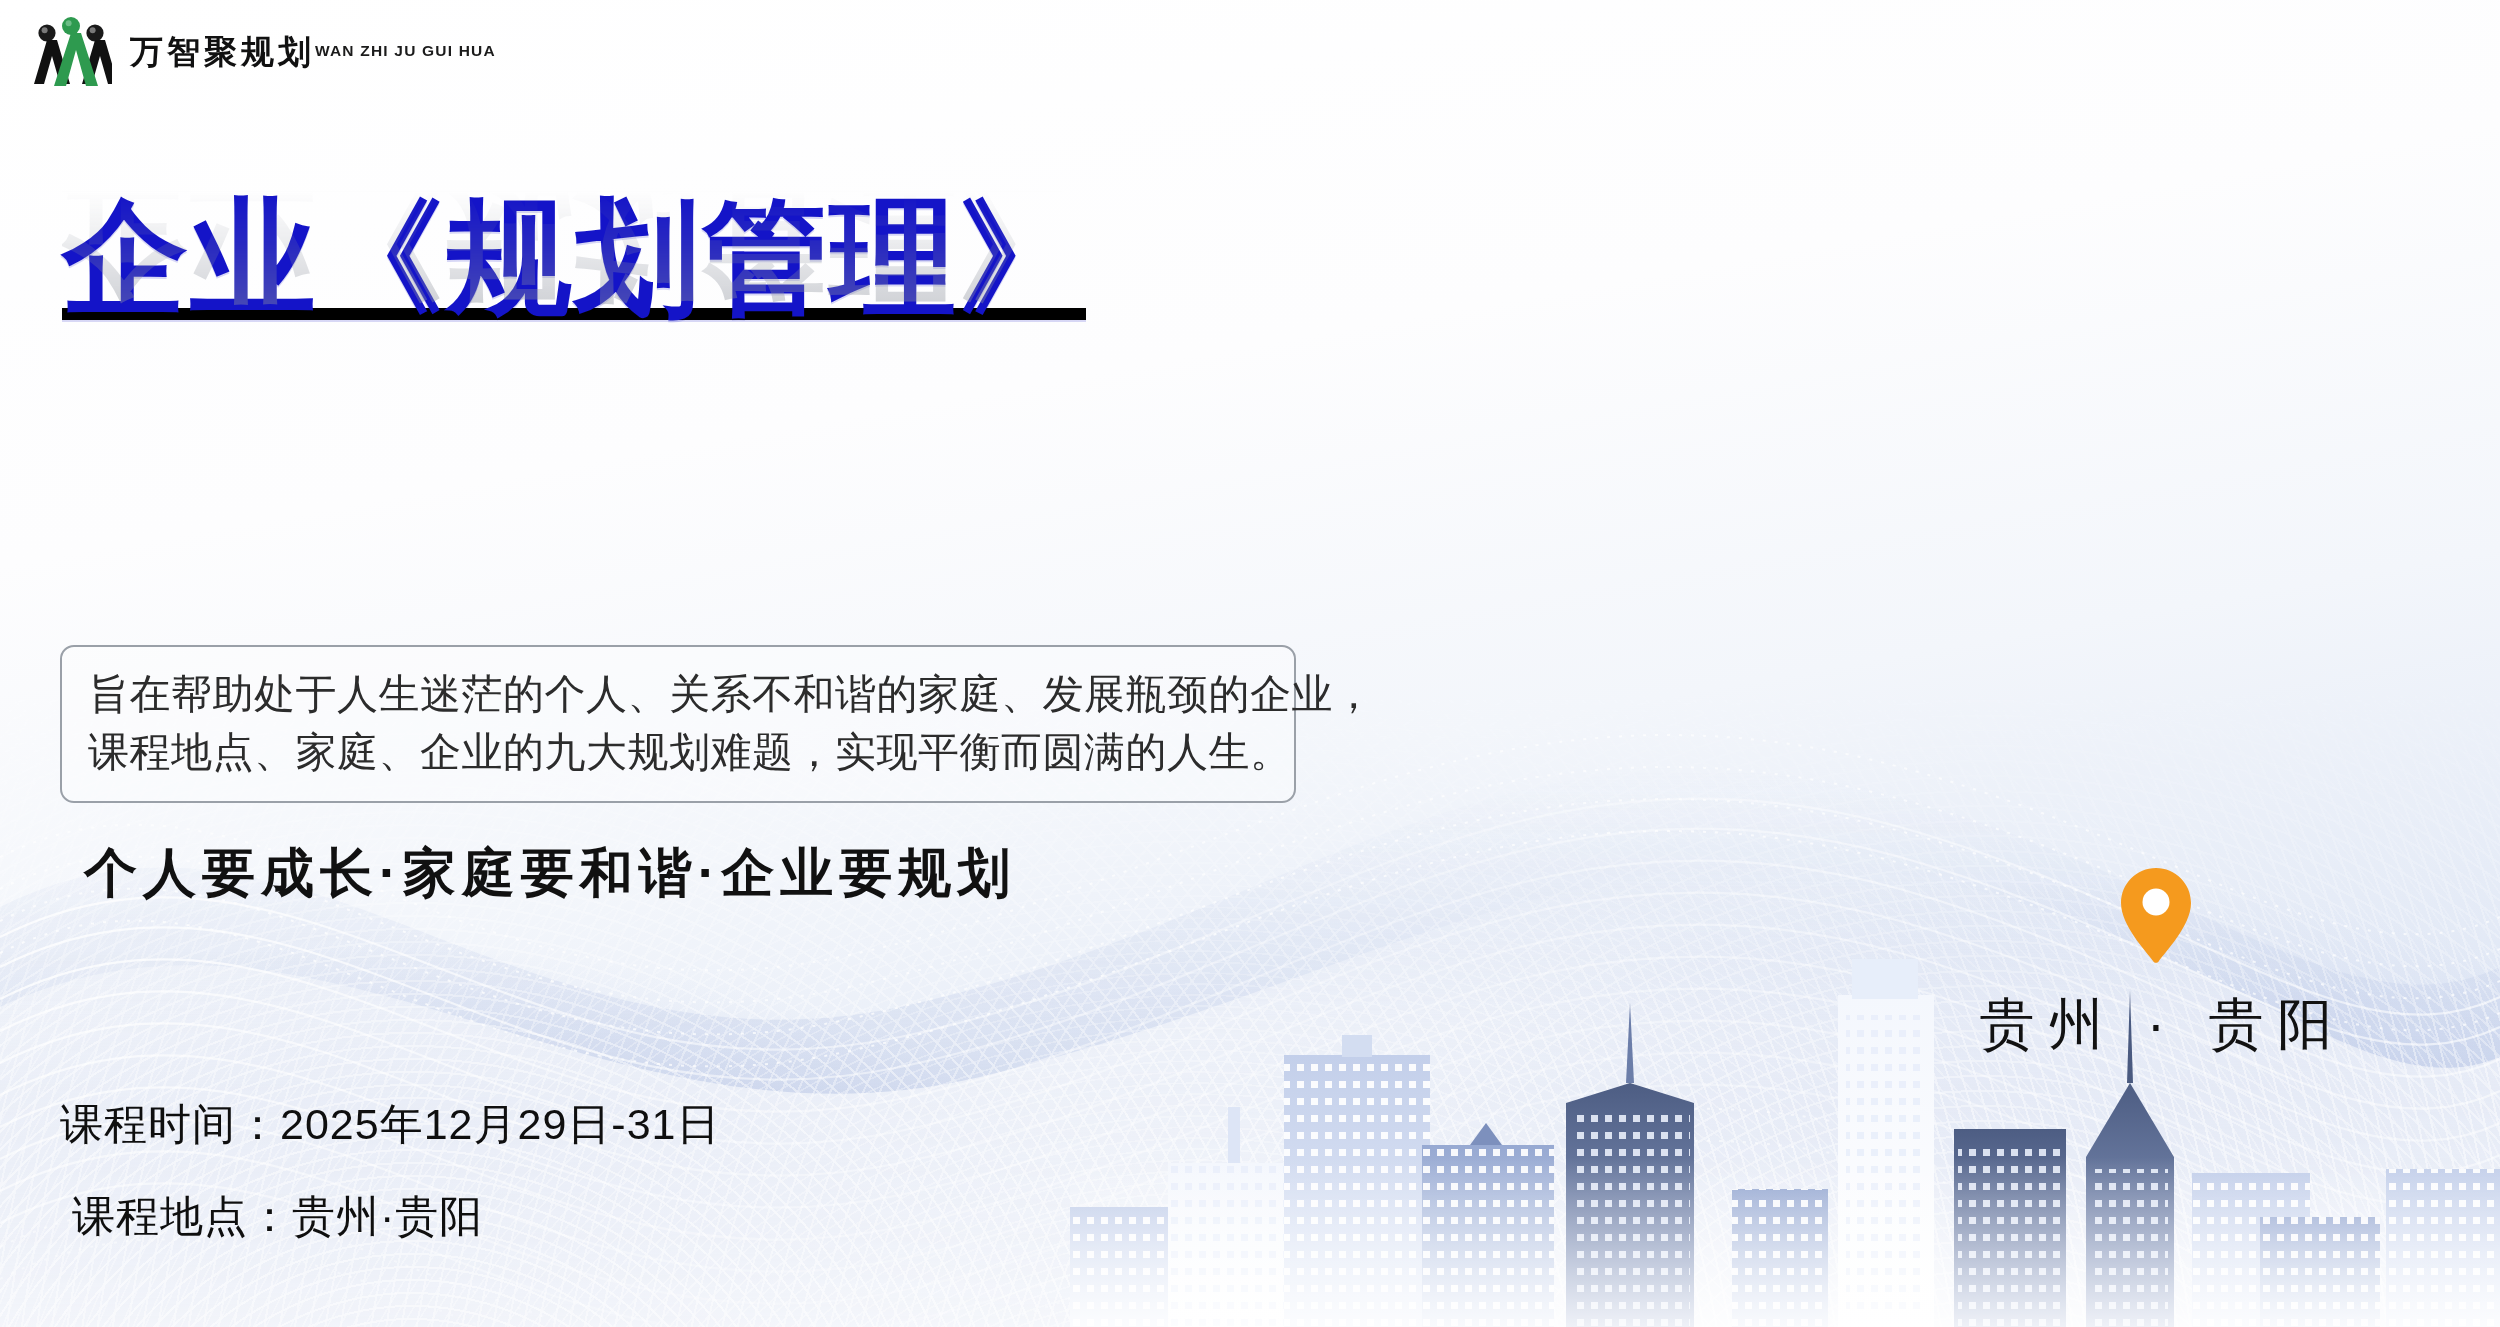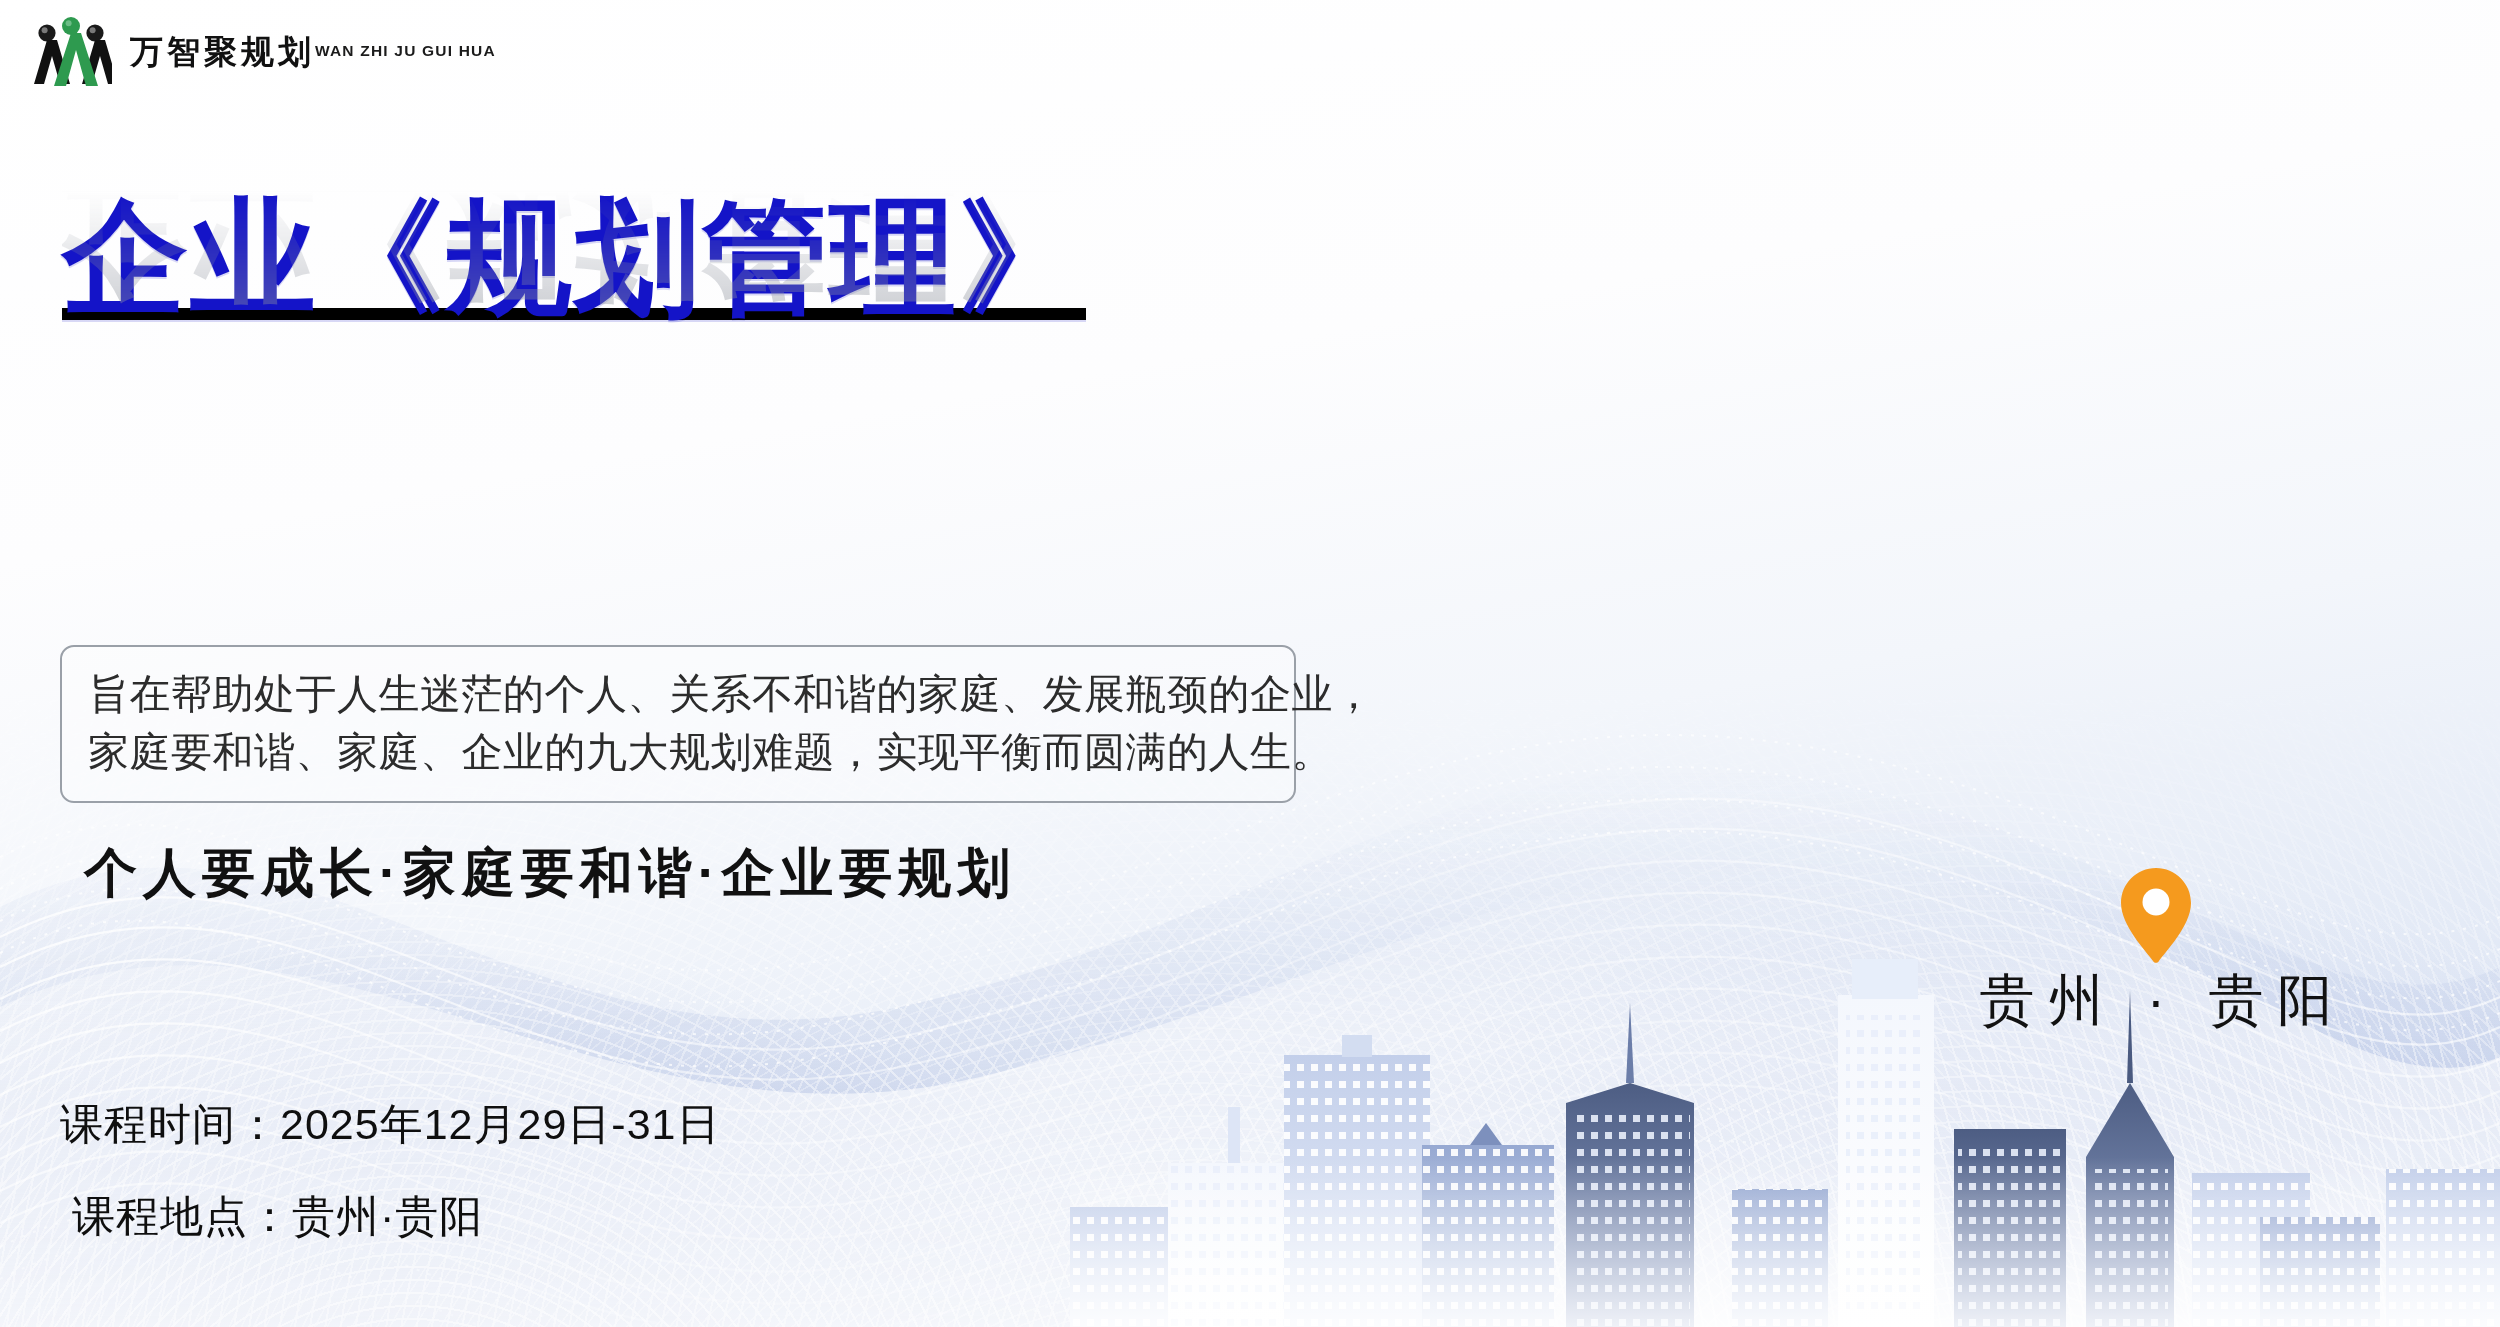--- a/index.html
+++ b/index.html
@@ -83,20 +83,21 @@
   
   .slogan{
     position:absolute;left:84px;top:838px;
     font-size:53px;font-weight:700;color:#111;letter-spacing:6px;white-space:nowrap;
   }
 
   
   .loc-cluster{position:absolute;left:1946px;top:866px;width:420px;text-align:center;}
   .pin{width:78px;height:98px;display:block;margin:0 auto;}
   .loc-city{
+    margin-top:24px;
     font-size:55px;font-weight:400;color:#121212;letter-spacing:14px;
     padding-left:14px;white-space:nowrap;
   }
 
   
   .info{position:absolute;left:60px;top:1096px;}
   .info-row{
     font-size:43px;color:#0f0f0f;letter-spacing:1px;white-space:nowrap;
     margin-bottom:34px;
   }
@@ -233,21 +234,21 @@
     </div>
   </div>
 
   <div class="title-block">
     <div class="title-main">企业《规划管理》</div>
     <div class="title-reflection">企业《规划管理》</div>
   </div>
 
   <div class="desc-box">
     <div class="desc-line">旨在帮助处于人生迷茫的个人、关系不和谐的家庭、发展瓶颈的企业，</div>
-    <div class="desc-line">家庭要和谐、家庭、企业的九大规划难题，实现平衡而圆满的人生。</div>
+    <div class="desc-line">课程地点、家庭、企业的九大规划难题，实现平衡而圆满的人生。</div>
   </div>
 
   <div class="slogan">个人要成长·家庭要和谐·企业要规划</div>
 
   <div class="loc-cluster">
     <svg class="pin" viewBox="0 0 78 98">
       <path d="M39,2 C19.6,2 4,17.6 4,37 C4,60 30,86 36.2,95.3 C37.5,97.3 40.5,97.3 41.8,95.3 C48,86 74,60 74,37 C74,17.6 58.4,2 39,2 Z" fill="#f59a1e"></path>
       <circle cx="39" cy="36" r="13.5" fill="#ffffff"></circle>
     </svg>
     <div class="loc-city">贵州 · 贵阳</div>

